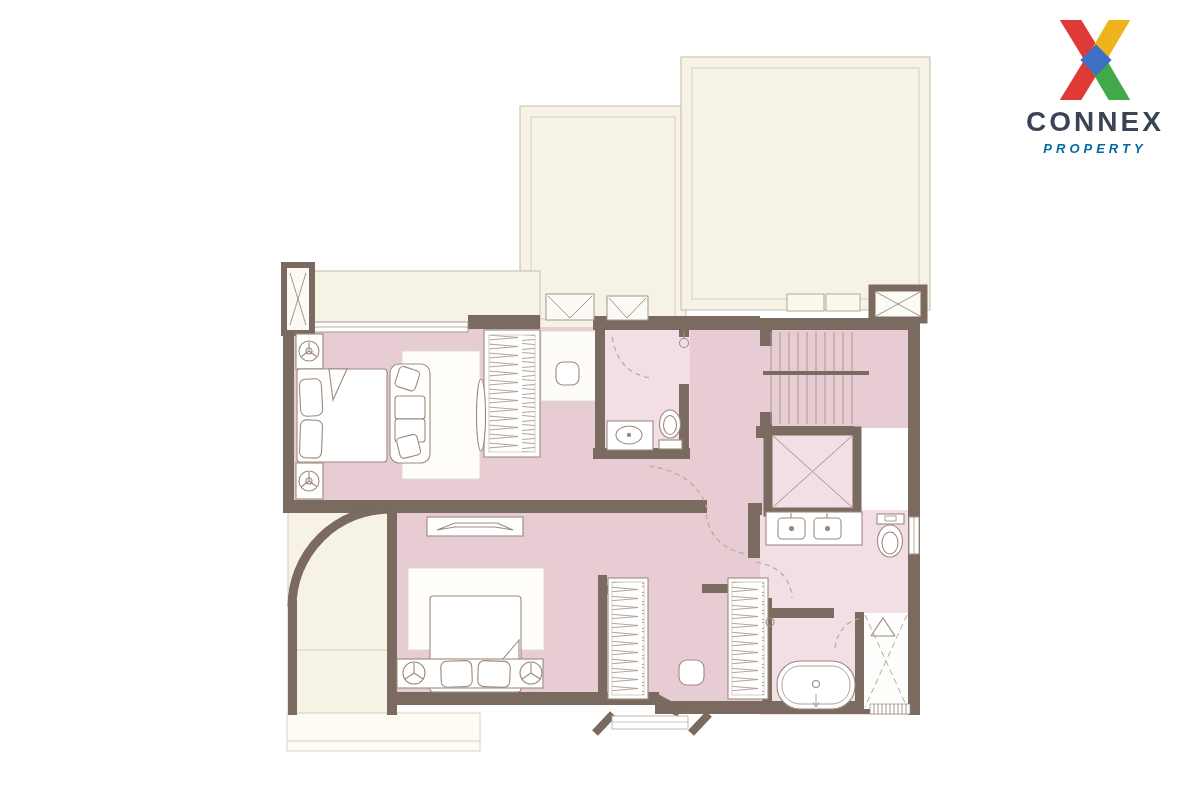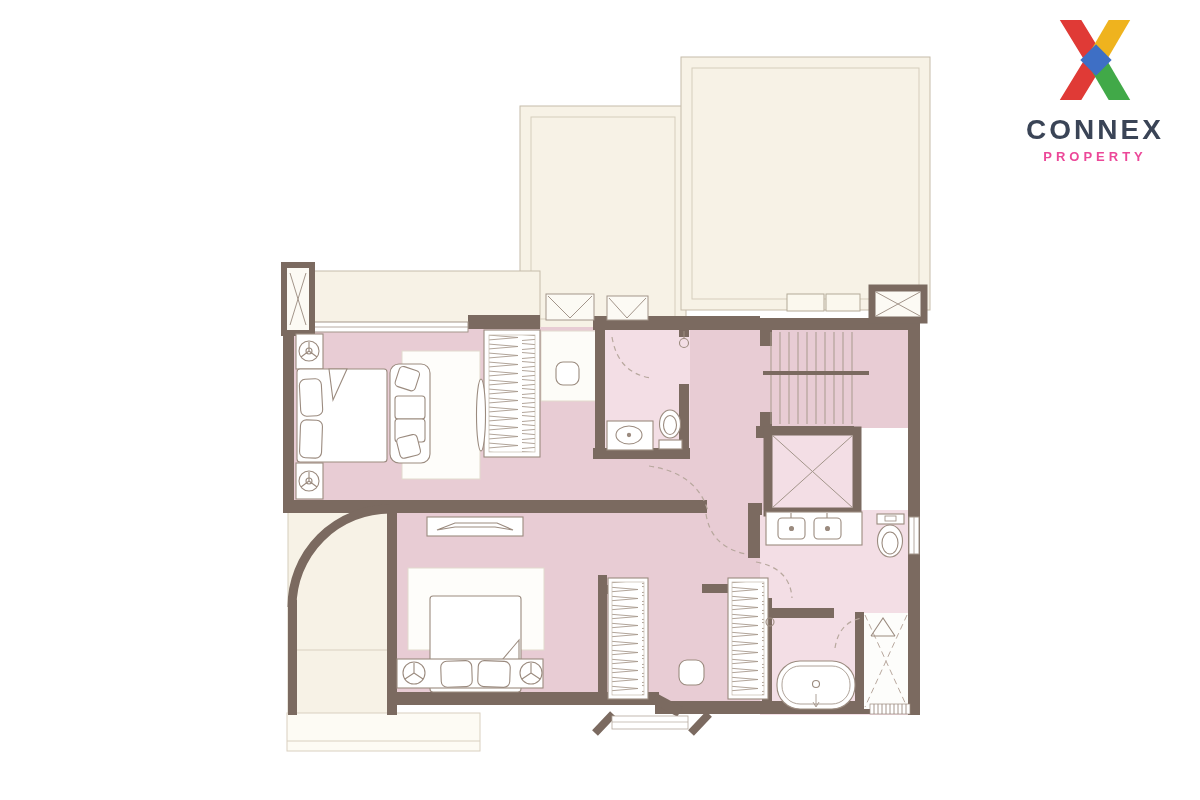--- a/index.html
+++ b/index.html
@@ -2,22 +2,22 @@
 <html><head>
 <meta charset="utf-8">
 <style>
   html,body{margin:0;padding:0;background:#ffffff;}
   .canvas{position:relative;width:1200px;height:800px;background:#ffffff;overflow:hidden;
           font-family:"Liberation Sans",sans-serif;}
   svg.plan{position:absolute;left:0;top:0;}
   .logo{position:absolute;top:16px;right:20px;width:170px;display:flex;flex-direction:column;
         align-items:center;user-select:none;}
   .logo-x{width:102px;height:88px;}
-  .logo-name{font-size:28px;font-weight:bold;letter-spacing:3px;color:#3a4456;margin-top:10px;}
-  .logo-sub{font-size:13px;font-weight:bold;letter-spacing:4px;color:#ec4899;margin-top:3px;}
+  .logo-name{font-size:28px;font-weight:bold;letter-spacing:3px;color:#3a4456;margin-top:2px;}
+  .logo-sub{font-size:13px;font-weight:bold;letter-spacing:4px;color:#0369a1;margin-top:3px;font-style:italic;}
 </style>
 </head>
 <body>
 
 <div class="canvas">
 
 <svg class="plan" width="1200" height="800" viewBox="0 0 1200 800">
   <defs>
     <pattern id="hang" patternUnits="userSpaceOnUse" width="40" height="9">
       <path d="M2,1.5 L38,4.5 M38,4.5 L2,7.5" stroke="#a89a8d" stroke-width="0.9" fill="none"></path>

